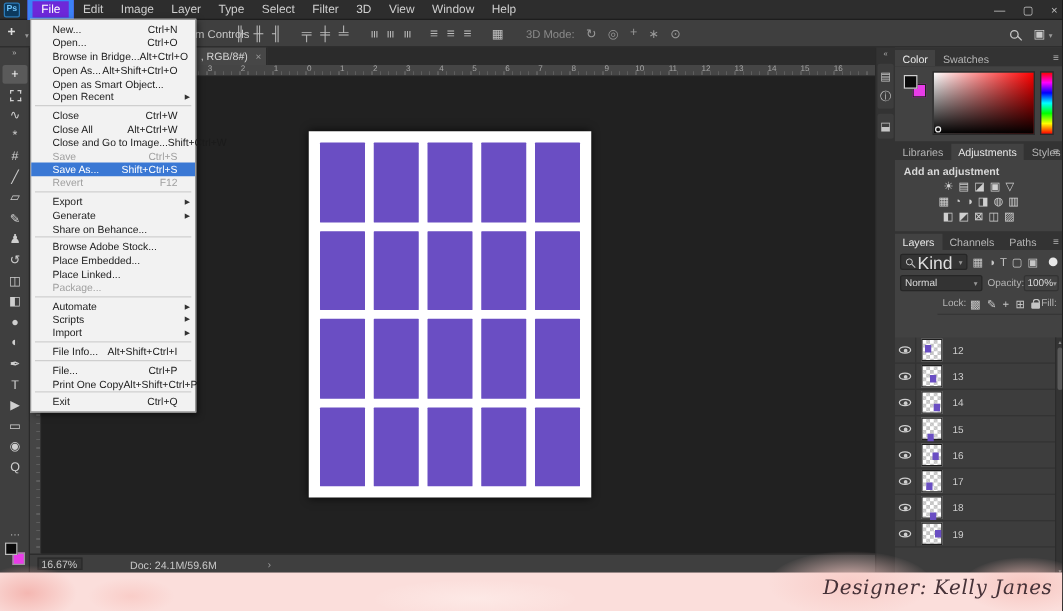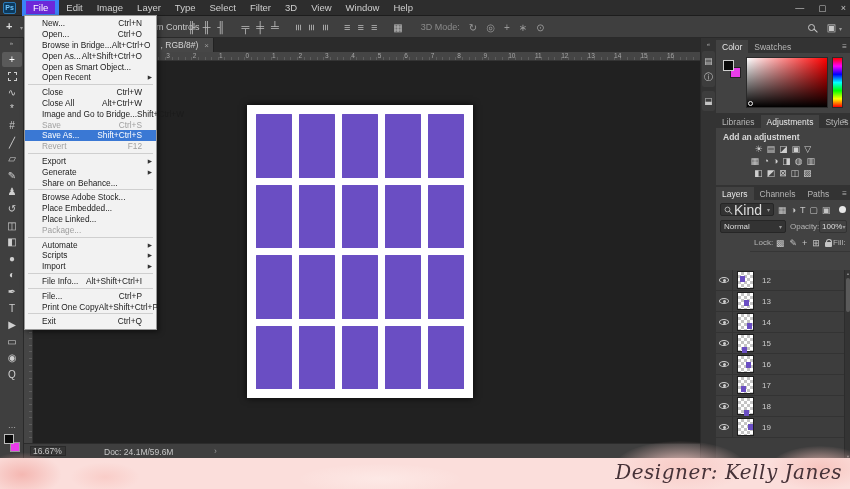--- a/index.html
+++ b/index.html
@@ -147,21 +147,21 @@
   .fm-item .sub { position:absolute; right:4px; top:2.5px; font-size:5.5px; color:#333; }
   .fm-sep { height:1px; background:#cfcfcf; margin:1.5px 3px; }
   
   .banner { position:absolute; left:0; top:458px; width:850px; height:31px; background:#fbdedb; z-index:30; }
   .blob { position:absolute; border-radius:50%; z-index:31; }
   .blob1 { left:-18px; top:452px; width:80px; height:45px; background:radial-gradient(ellipse at center, rgba(243,176,170,.85), rgba(243,176,170,0) 70%); }
   .blob2 { left:70px; top:462px; width:70px; height:30px; background:radial-gradient(ellipse at center, rgba(249,203,198,.9), rgba(249,203,198,0) 70%); }
   .blob3 { left:615px; top:441px; width:130px; height:52px; background:radial-gradient(ellipse at center, rgba(248,203,198,.95), rgba(248,203,198,0) 72%); }
   .blob4 { left:770px; top:446px; width:100px; height:44px; background:radial-gradient(ellipse at center, rgba(246,194,188,.9), rgba(246,194,188,0) 72%); }
   .blob5 { left:300px; top:464px; width:160px; height:30px; background:radial-gradient(ellipse at center, rgba(253,234,231,.9), rgba(253,234,231,0) 75%); }
-  .watermark { position:absolute; right:8px; top:460px; z-index:35; font-family:"DejaVu Serif", serif; font-style:italic; font-size:20px; color:#463238; letter-spacing:.5px; }
+  .watermark { position:absolute; right:8px; top:460px; z-index:35; font-family:"DejaVu Serif", serif; font-style:italic; font-size:16px; color:#463238; letter-spacing:.5px; }
 </style>
 </head>
 <body>
 
 <div class="stage">
 
   <div class="titlebar">
     <div class="ps-logo">Ps</div>
     <div class="menubar" id="menubar">
         <span class="mitem active">File</span>
@@ -555,21 +555,21 @@
       <div class="fm-sep"></div>
       <div class="fm-item">
         <span class="lbl">Close</span>
         <span class="sc">Ctrl+W</span>
       </div>
       <div class="fm-item">
         <span class="lbl">Close All</span>
         <span class="sc">Alt+Ctrl+W</span>
       </div>
       <div class="fm-item">
-        <span class="lbl">Image and Go to Bridge...</span>
+        <span class="lbl">Close and Go to Image...</span>
         <span class="sc">Shift+Ctrl+W</span>
       </div>
       <div class="fm-item disabled">
         <span class="lbl">Save</span>
         <span class="sc">Ctrl+S</span>
       </div>
       <div class="fm-item highlighted">
         <span class="lbl">Save As...</span>
         <span class="sc">Shift+Ctrl+S</span>
       </div>

